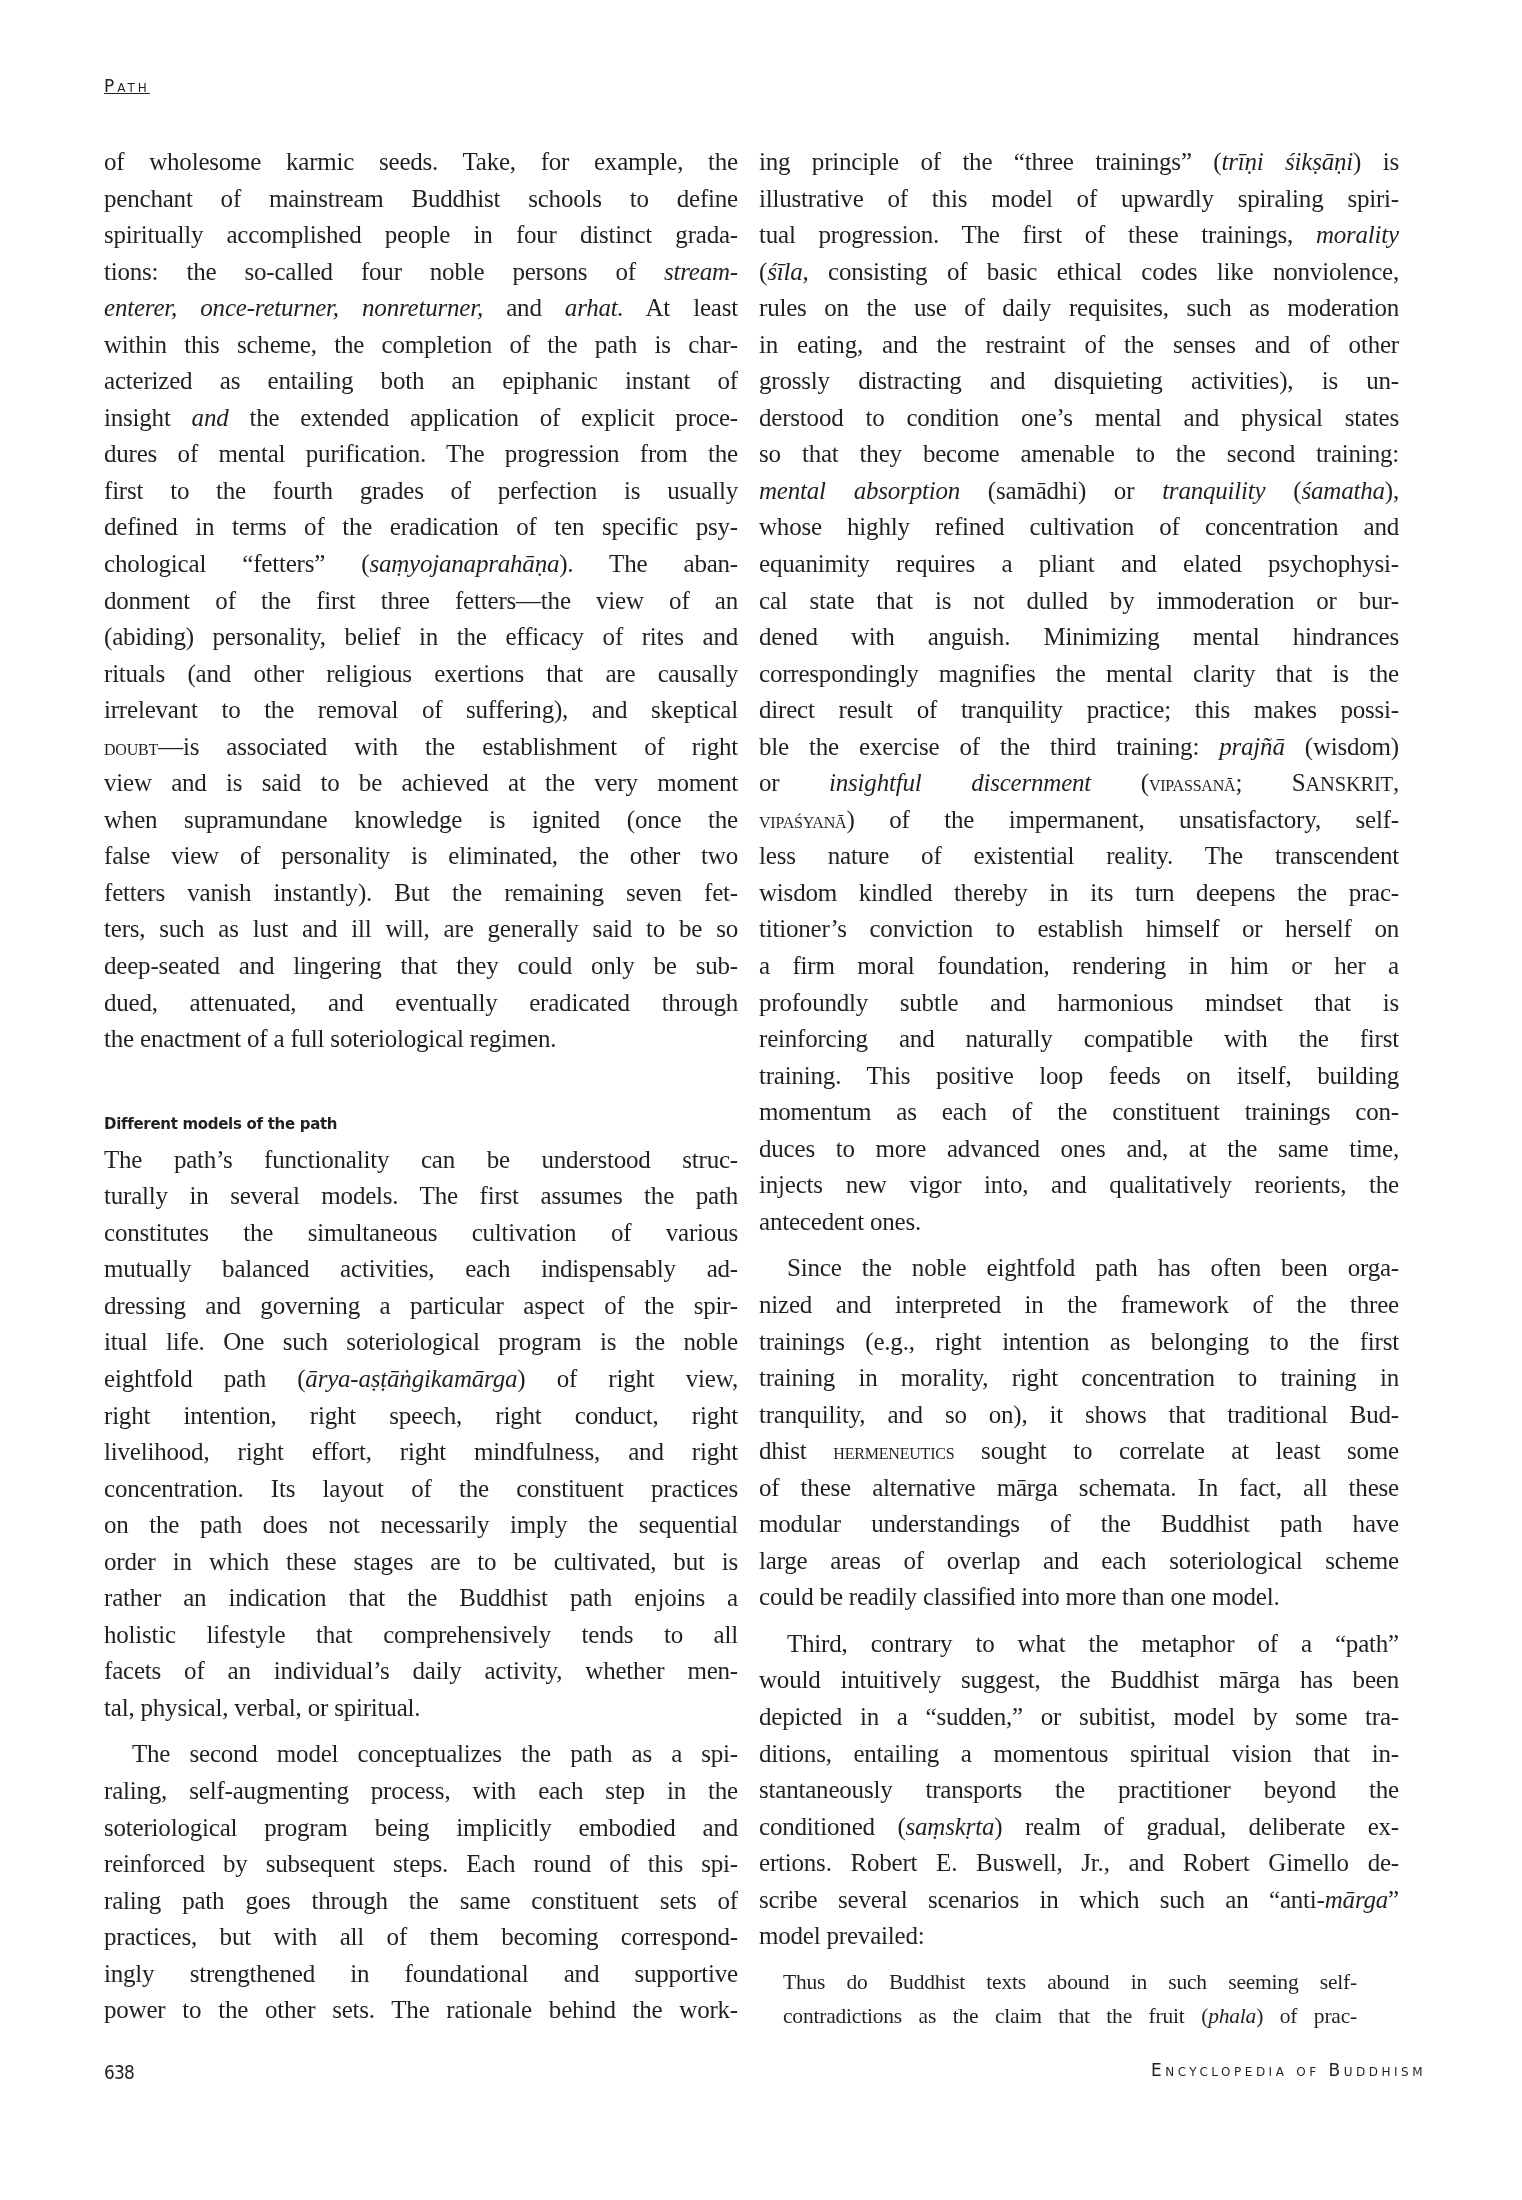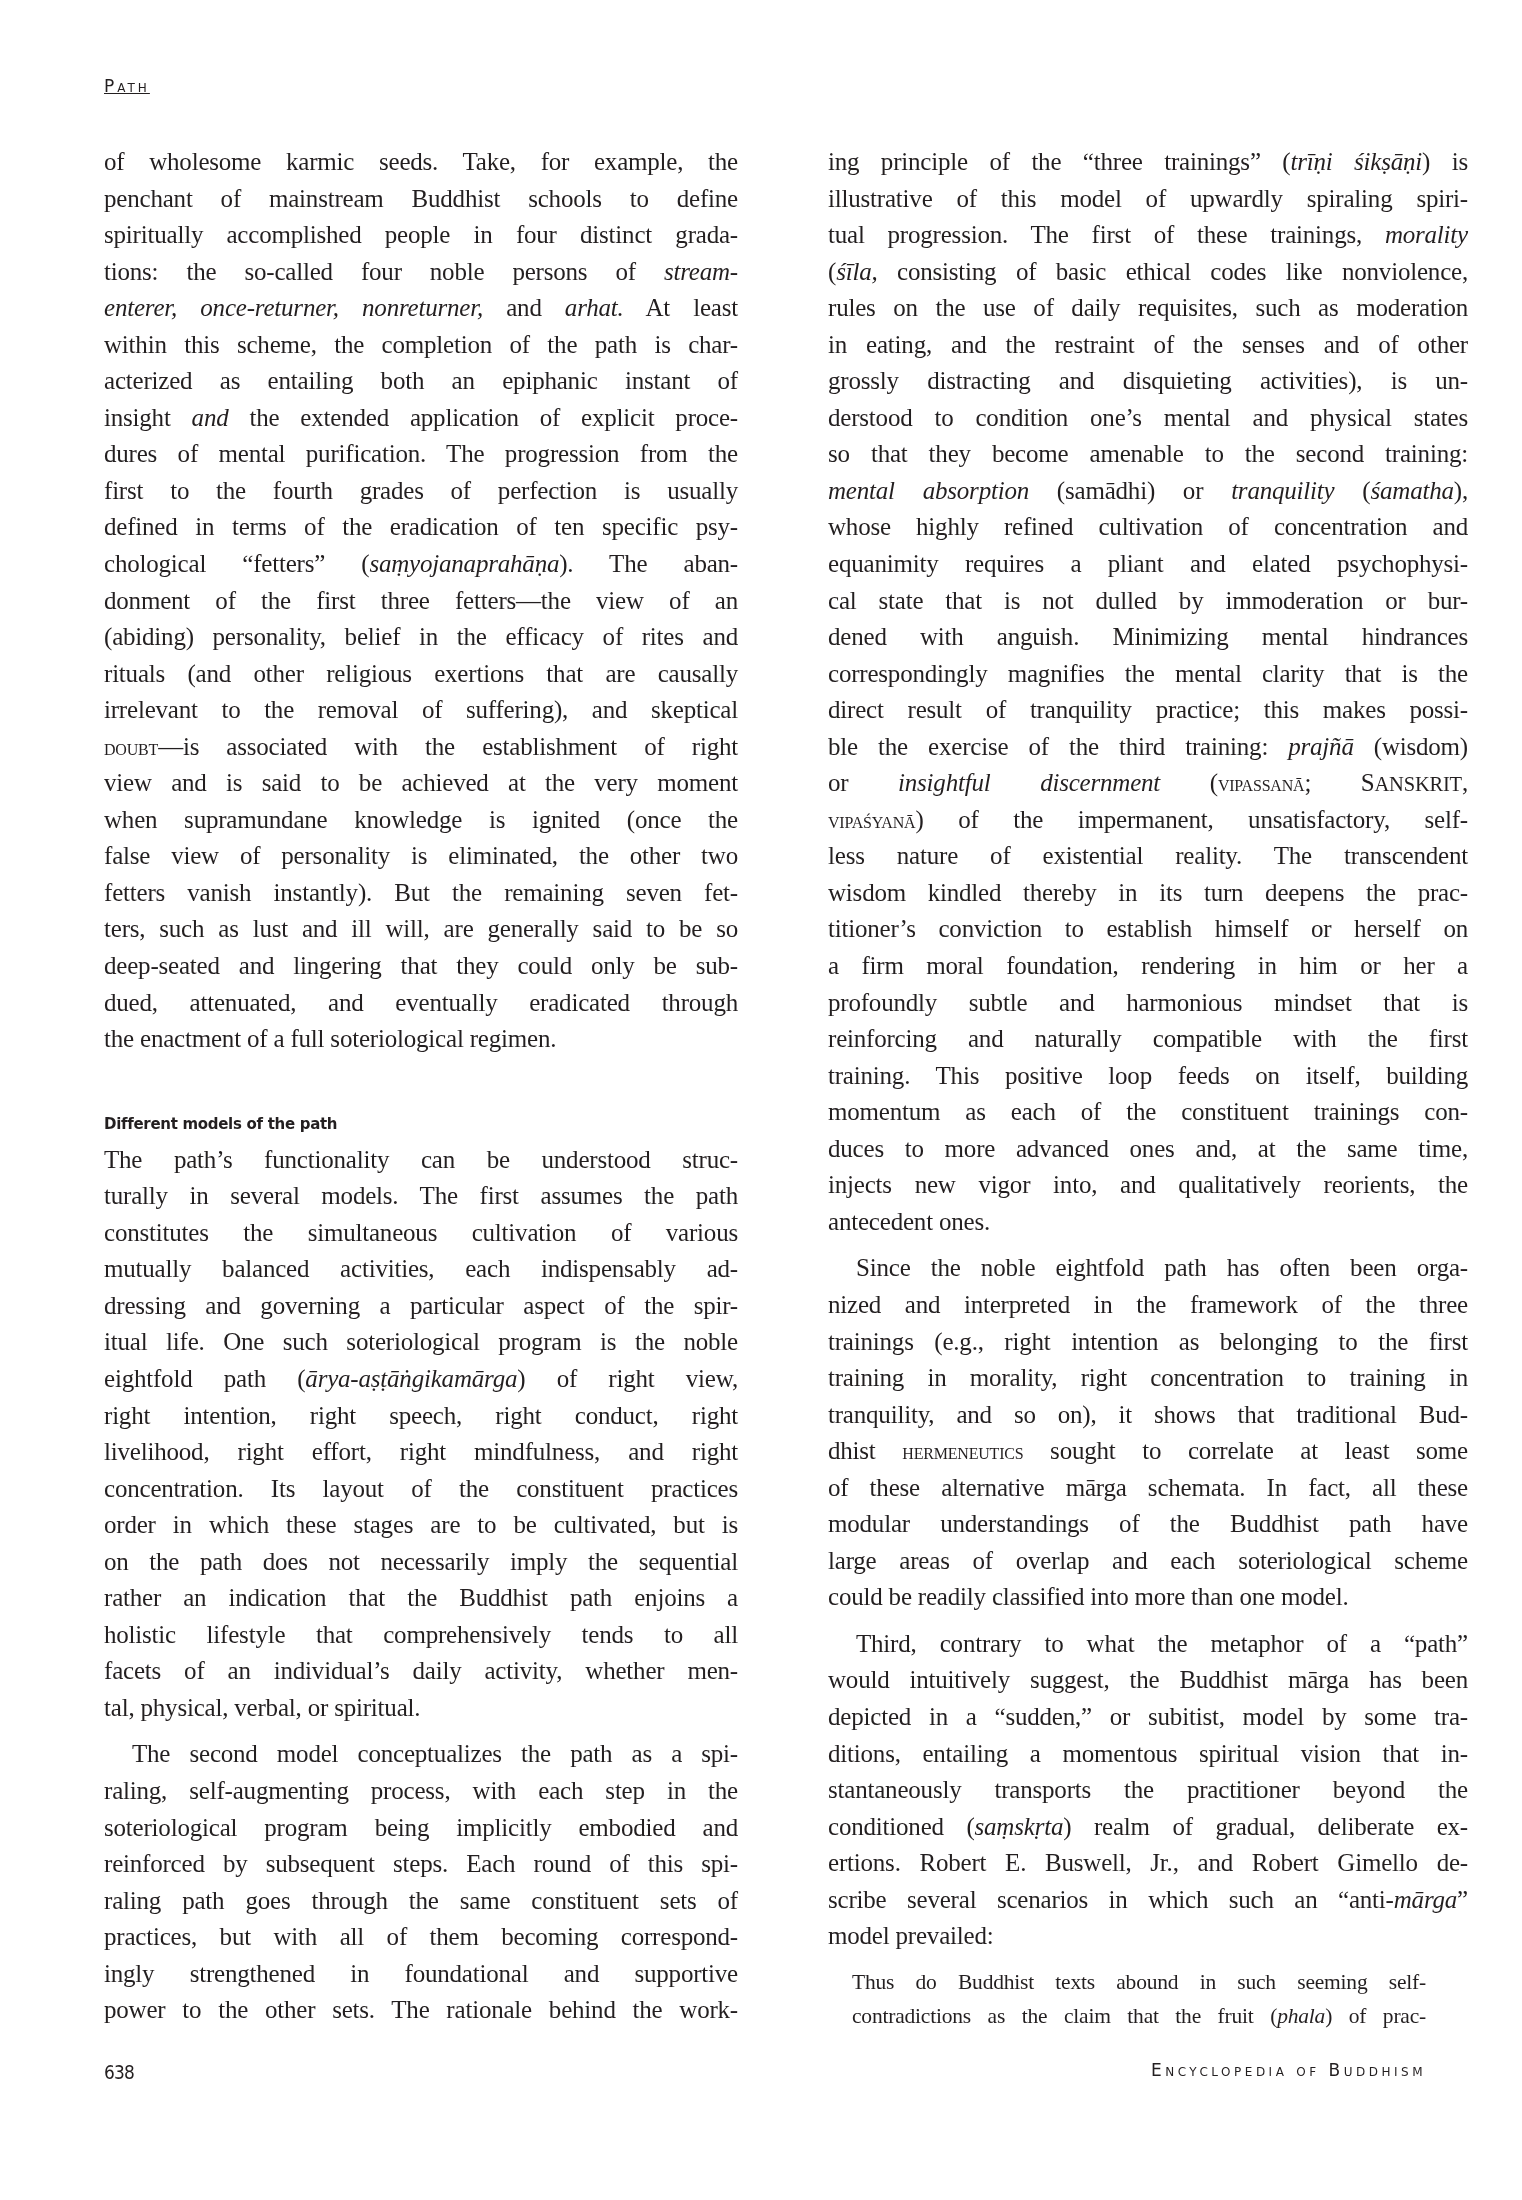--- a/index.html
+++ b/index.html
@@ -4,21 +4,21 @@
 <style>
   html, body { margin: 0; padding: 0; background: #ffffff; }
   body { width: 1522px; height: 2200px; position: relative; overflow: hidden; color: #231f20; }
   .running-head {
     position: absolute; left: 104px; top: 76px;
     font-family: "DejaVu Sans", sans-serif; font-size: 17px; letter-spacing: 3px;
     font-variant: small-caps; color: #231f20; text-decoration: underline;
   }
   .col { position: absolute; top: 144px; }
   .col.left { left: 104px; width: 634px; }
-  .col.right { left: 828px; width: 640px; }
+  .col.right { left: 759px; width: 640px; }
   .ln {
     display: block; height: 36.55px; line-height: 36.55px;
     font-family: "Liberation Serif", serif; font-size: 25px;
     white-space: nowrap; text-align: justify; text-align-last: justify;
     letter-spacing: -0.2px;
   }
   .ln.last { text-align-last: left; }
   .ln.indent { padding-left: 28px; }
   .gap { display: block; height: 10px; }
   .gap-big { display: block; height: 48px; }
@@ -81,22 +81,22 @@
       <span class="ln"><span>The path’s functionality can be understood struc-</span></span>
       <span class="ln"><span>turally in several models. The first assumes the path</span></span>
       <span class="ln"><span>constitutes the simultaneous cultivation of various</span></span>
       <span class="ln"><span>mutually balanced activities, each indispensably ad-</span></span>
       <span class="ln"><span>dressing and governing a particular aspect of the spir-</span></span>
       <span class="ln"><span>itual life. One such soteriological program is the noble</span></span>
       <span class="ln"><span>eightfold path (</span><i>ārya-aṣṭāṅgikamārga</i><span>) of right view,</span></span>
       <span class="ln"><span>right intention, right speech, right conduct, right</span></span>
       <span class="ln"><span>livelihood, right effort, right mindfulness, and right</span></span>
       <span class="ln"><span>concentration. Its layout of the constituent practices</span></span>
+      <span class="ln"><span>on the path does not necessarily imply the sequential</span></span>
       <span class="ln"><span>order in which these stages are to be cultivated, but is</span></span>
-      <span class="ln"><span>on the path does not necessarily imply the sequential</span></span>
       <span class="ln"><span>rather an indication that the Buddhist path enjoins a</span></span>
       <span class="ln"><span>holistic lifestyle that comprehensively tends to all</span></span>
       <span class="ln"><span>facets of an individual’s daily activity, whether men-</span></span>
       <span class="ln last"><span>tal, physical, verbal, or spiritual.</span></span>
     </div>
   <span class="gap"></span>
   <div>
       <span class="ln indent"><span>The second model conceptualizes the path as a spi-</span></span>
       <span class="ln"><span>raling, self-augmenting process, with each step in the</span></span>
       <span class="ln"><span>soteriological program being implicitly embodied and</span></span>

